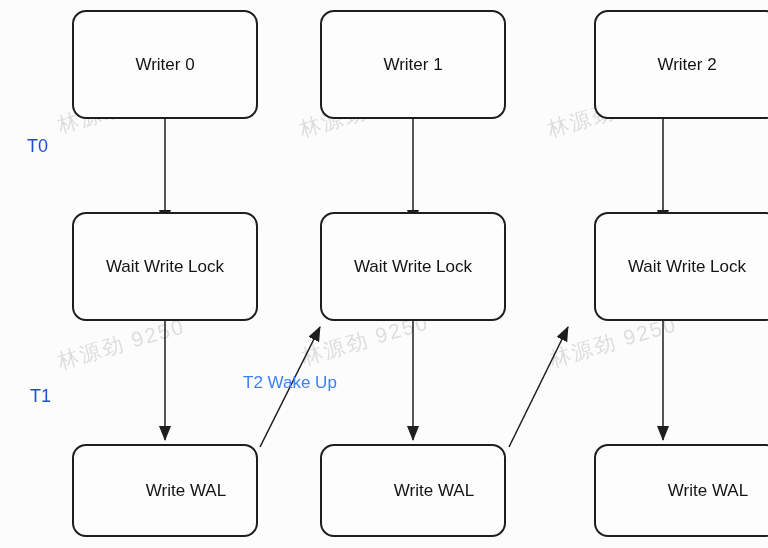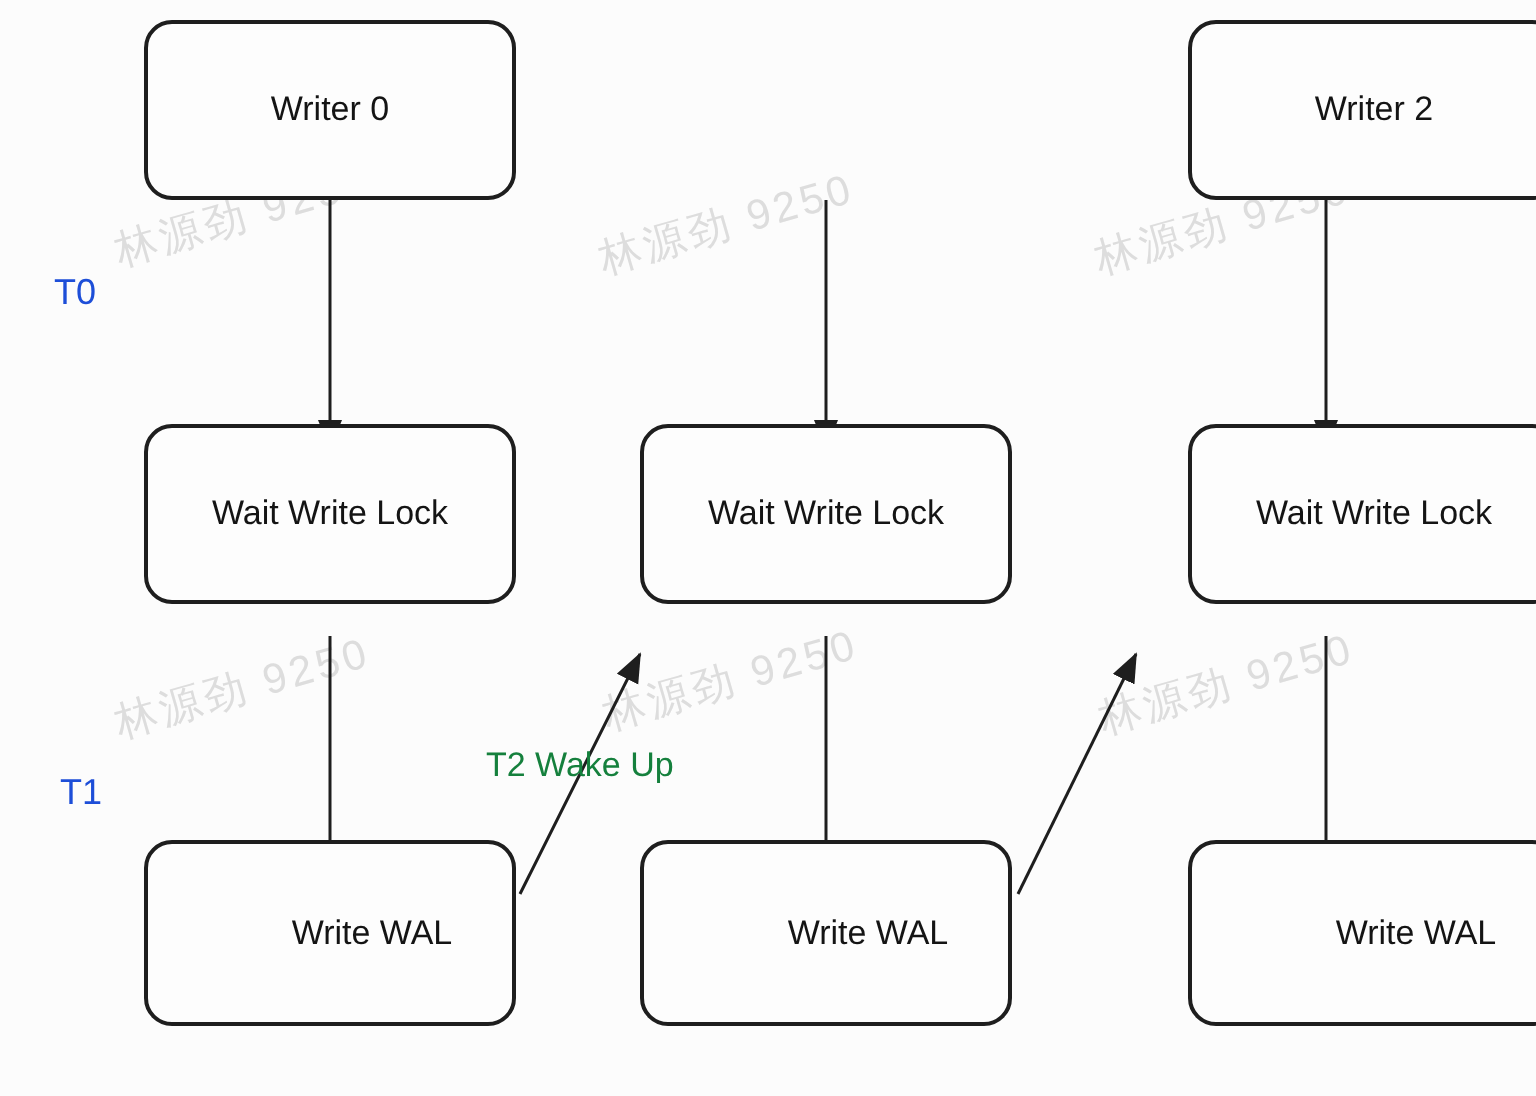--- a/index.html
+++ b/index.html
@@ -35,48 +35,48 @@
   
   svg.arrows {
     position: absolute; left: 0; top: 0;
     width: 768px; height: 548px;
     pointer-events: none;
   }
   
   .node {
     position: absolute;
     box-sizing: border-box;
-    width: 186px; height: 90px;
+    width: 186px; height: 109px;
     background: #fdfdfd;
     border: 2px solid #1e1e1e;
     border-radius: 14px;
     display: flex; align-items: center; justify-content: center;
     font-size: 17px;
     color: #141414;
   }
   .node.tall { height: 93px; }
   .col0 { left: 72px; }
   .col1 { left: 320px; }
   .col2 { left: 570px; margin-left: 24px; }
   .row0 { top: 10px; }
   .row1 { top: 212px; }
-  .row2 { top: 420px; padding-left: 42px; }
+  .row2 { top: 444px; padding-left: 42px; }
   
   .tlabel {
     position: absolute;
     font-size: 18px;
     color: #1d4ed8;
   }
   .t0 { left: 27px; top: 136px; }
   .t1 { left: 30px; top: 386px; }
   
   .wake {
     position: absolute;
     font-size: 17px;
-    color: #15803d;
+    color: #3b82f6;
     white-space: nowrap;
   }
   .wake-t2 { left: 243px; top: 373px; }
   .wake-t3 { left: 491px; top: 374px; }
 </style>
 </head>
 <body>
 
 <div class="canvas">
 
@@ -102,20 +102,23 @@
     <line x1="413" y1="318" x2="413" y2="440" stroke="#1e1e1e" stroke-width="1.5" marker-end="url(#ah)"></line>
     <line x1="663" y1="318" x2="663" y2="440" stroke="#1e1e1e" stroke-width="1.5" marker-end="url(#ah)"></line>
 
     <line x1="260" y1="447" x2="320" y2="327" stroke="#1e1e1e" stroke-width="1.5" marker-end="url(#ah)"></line>
     <line x1="509" y1="447" x2="568" y2="327" stroke="#1e1e1e" stroke-width="1.5" marker-end="url(#ah)"></line>
   </svg>
 
   <div class="node col0 row0">
     <span>Writer 0</span>
   </div>
+  <div class="node col1 row0">
+    <span>Writer 1</span>
+  </div>
   <div class="node col2 row0">
     <span>Writer 2</span>
   </div>
 
   <div class="node col0 row1">
     <span>Wait Write Lock</span>
   </div>
   <div class="node col1 row1">
     <span>Wait Write Lock</span>
   </div>

